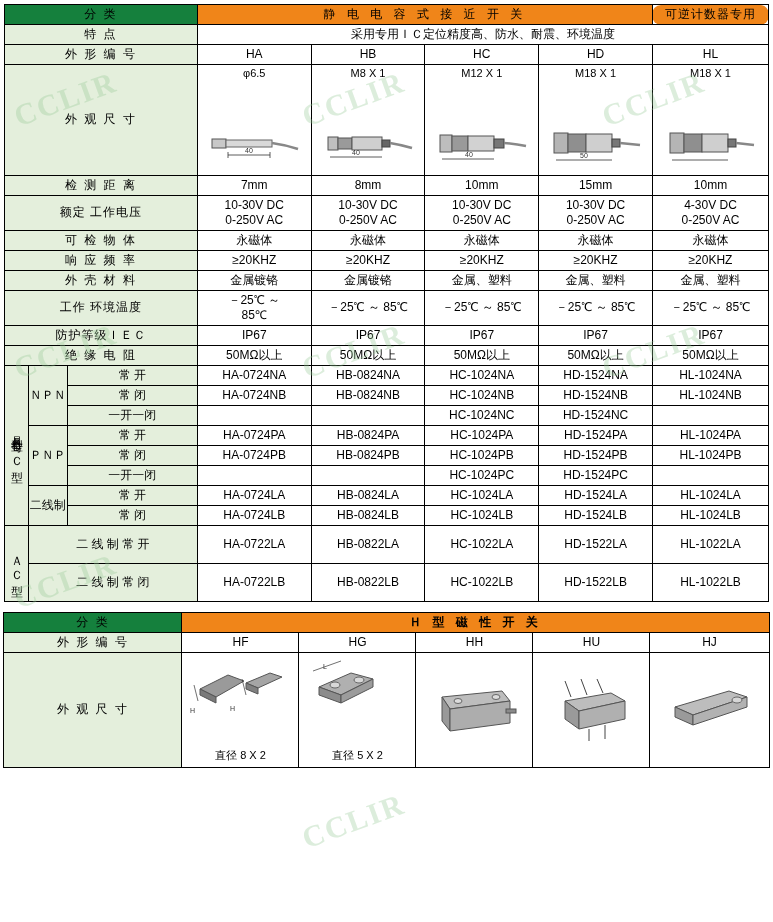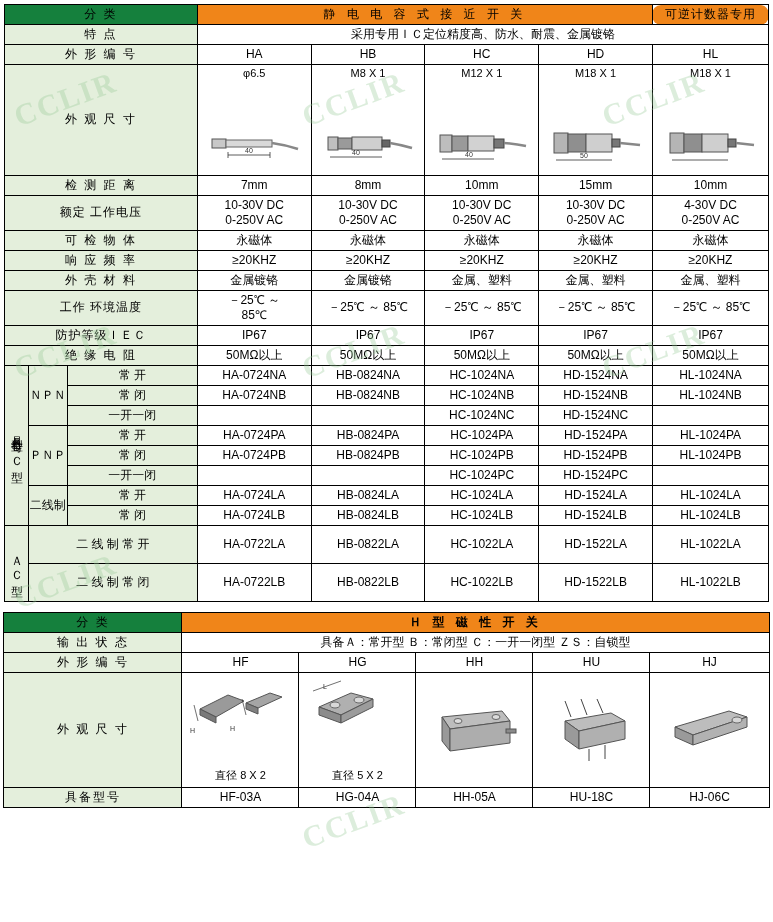--- a/index.html
+++ b/index.html
@@ -118,21 +118,21 @@
 
     <tbody>
         <tr>
       <td class="hdr-label" colspan="4">分    类</td>
       <td class="hdr-orange" colspan="4">静  电  电  容  式  接  近  开  关</td>
       <td class="hdr-orange2">可逆计数器专用</td>
     </tr>
 
     <tr>
       <td class="grn sp2" colspan="4">特        点</td>
-      <td colspan="5">采用专用ＩＣ定位精度高、防水、耐震、金属镀铬</td>
+      <td colspan="5">采用专用ＩＣ定位精度高、防水、耐震、环境温度</td>
     </tr>
 
     <tr>
       <td class="grn sp2" colspan="4">外  形  编  号</td>
       <td>HA</td>
       <td>HB</td>
       <td>HC</td>
       <td>HD</td>
       <td>HL</td>
     </tr>
@@ -405,24 +405,20 @@
       <col style="width:117px">
       <col style="width:119px">
     </colgroup>
 
     <tbody>
         <tr>
       <td class="hdr-label">分      类</td>
       <td class="hdr-orange" colspan="5">Ｈ  型  磁  性  开  关</td>
     </tr>
 
-    <tr>
-      <td class="grn sp2">输  出  状  态</td>
-      <td colspan="5">具备Ａ：常开型  Ｂ：常闭型  Ｃ：一开一闭型  ＺＳ：自锁型</td>
-    </tr>
 
     <tr>
       <td class="grn sp2">外  形  编  号</td>
       <td>HF</td>
       <td>HG</td>
       <td>HH</td>
       <td>HU</td>
       <td>HJ</td>
     </tr>
 
@@ -493,24 +489,16 @@
           <svg width="112" height="70" viewBox="0 0 112 70">
             <polygon points="22,32 76,16 94,22 40,40" fill="#bdbdbd" stroke="#555"></polygon>
             <polygon points="22,32 40,40 40,50 22,42" fill="#9a9a9a" stroke="#555"></polygon>
             <polygon points="40,40 94,22 94,32 40,50" fill="#b2b2b2" stroke="#555"></polygon>
             <ellipse cx="84" cy="25" rx="5" ry="3" fill="#d6d6d6" stroke="#666"></ellipse>
           </svg>
         </div>
       </td>
     </tr>
 
-    <tr>
-      <td class="grn sp2">具备型号</td>
-      <td>HF-03A</td>
-      <td>HG-04A</td>
-      <td>HH-05A</td>
-      <td>HU-18C</td>
-      <td>HJ-06C</td>
-    </tr>
   </tbody>
     </table>
 
 </div>
 
 </body></html>

